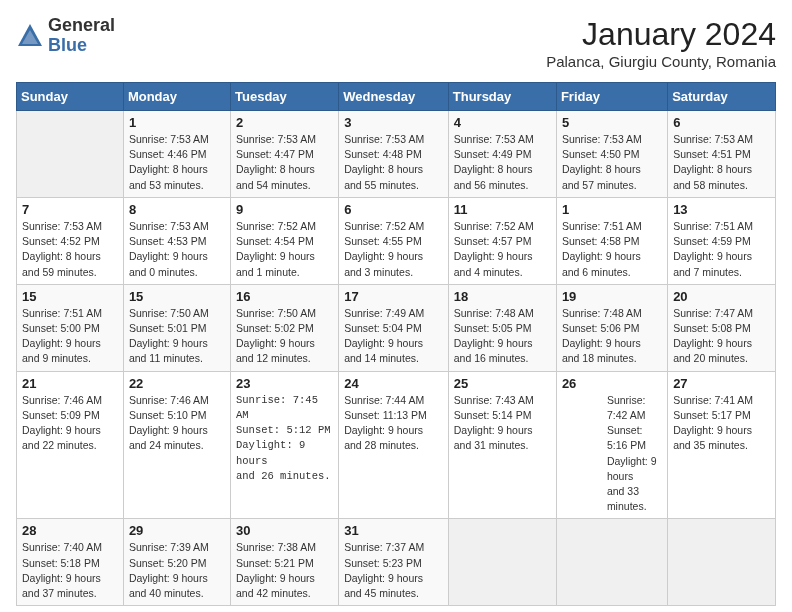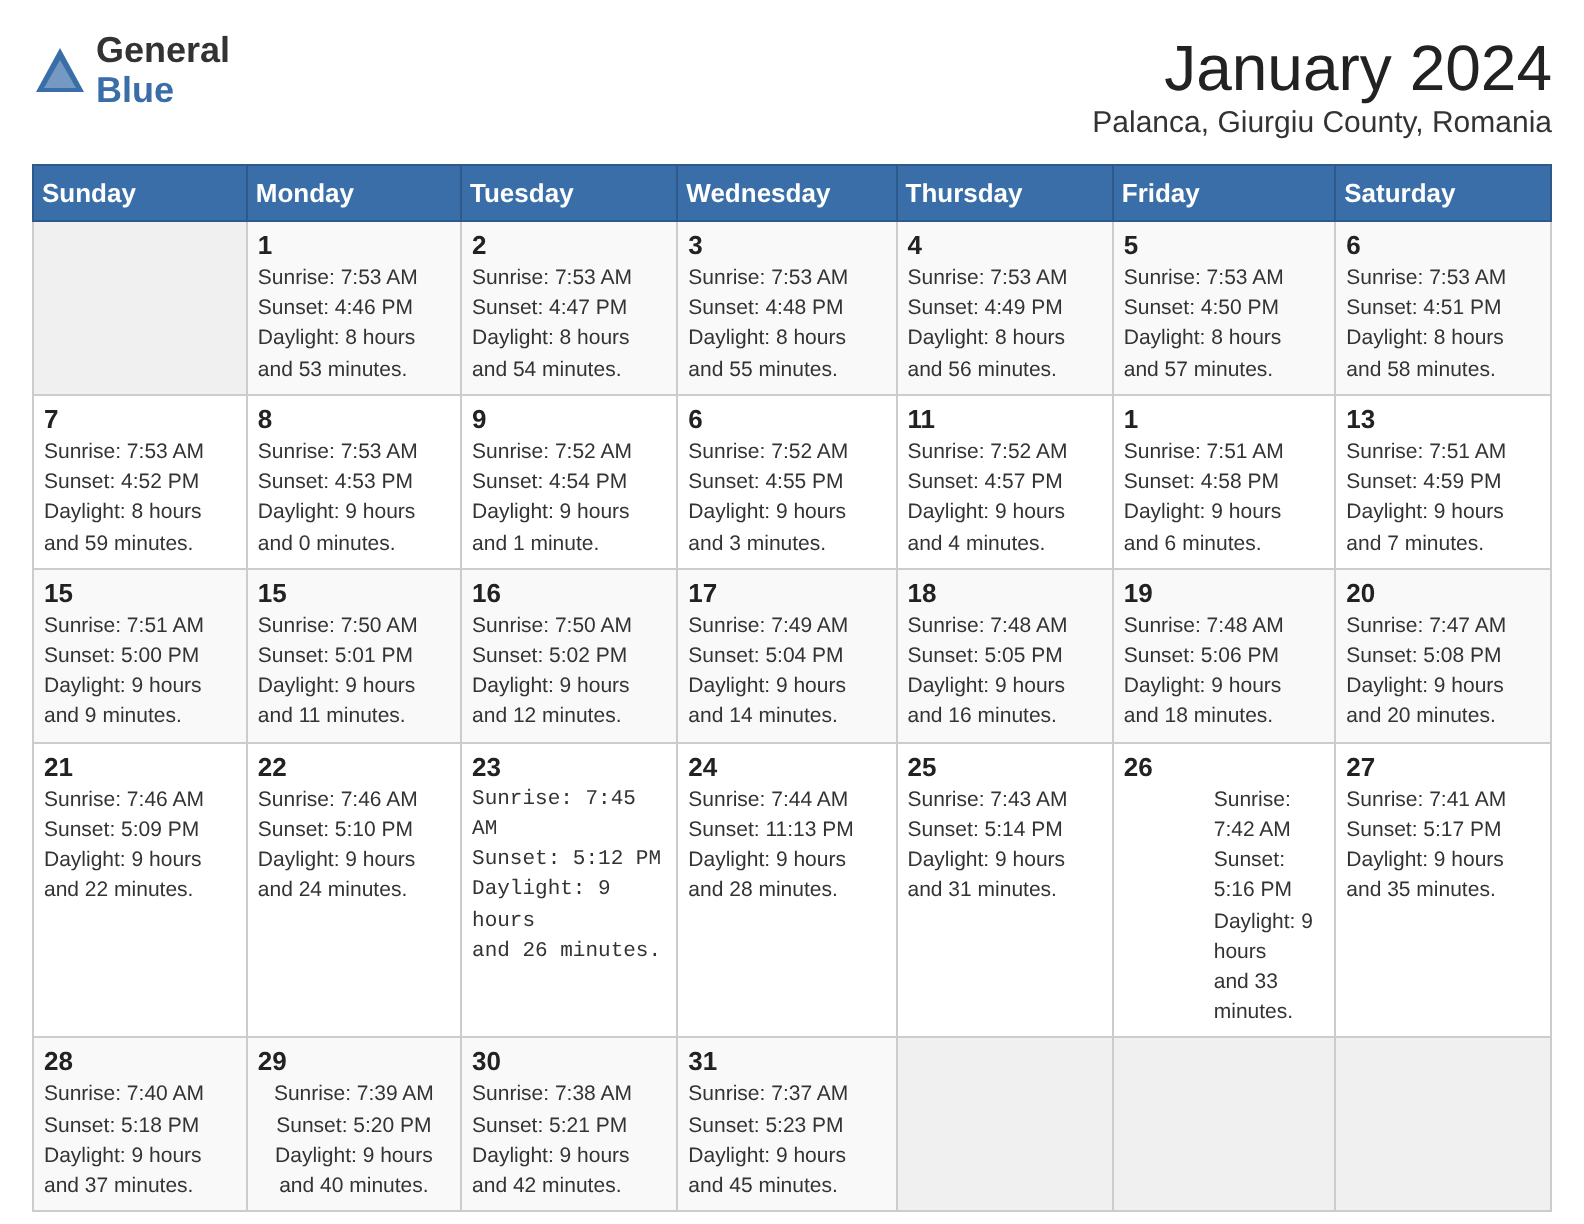--- a/index.html
+++ b/index.html
@@ -320,21 +320,21 @@
       <tr>
         <td>
           <div class="day-number">28</div>
           <div class="day-info" style="white-space: pre-line;">Sunrise: 7:40 AM
 Sunset: 5:18 PM
 Daylight: 9 hours
 and 37 minutes.</div>
         </td>
         <td>
           <div class="day-number">29</div>
-          <div class="day-info" style="white-space: pre-line; text-align: center;">Sunrise: 7:39 AM
+          <div class="day-info" style="white-space: pre-line;">Sunrise: 7:39 AM
 Sunset: 5:20 PM
 Daylight: 9 hours
 and 40 minutes.</div>
         </td>
         <td>
           <div class="day-number">30</div>
           <div class="day-info" style="white-space: pre-line;">Sunrise: 7:38 AM
 Sunset: 5:21 PM
 Daylight: 9 hours
 and 42 minutes.</div>

